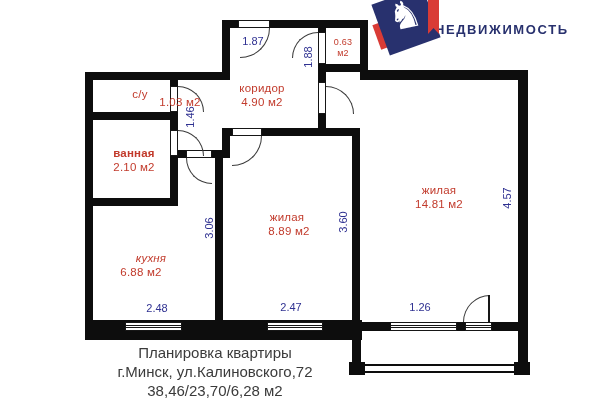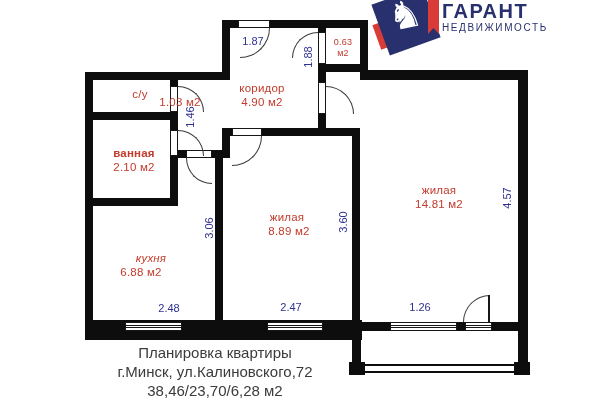--- a/index.html
+++ b/index.html
@@ -24,21 +24,21 @@
   .logo .sq{position:absolute;left:4px;top:-6px;width:54px;height:54px;background:#28316e;
             transform:rotate(-20deg);z-index:2;}
   .logo .tri{position:absolute;left:1px;top:20px;width:26px;height:26px;background:#d93b36;
              transform:rotate(-20deg);z-index:1;}
   .logo .kn{position:absolute;left:13px;top:-4px;font-size:38px;color:#ffffff;z-index:3;
             transform:rotate(-12deg);line-height:1;}
   .logo .ribbon{position:absolute;left:53px;top:0;width:11px;height:34px;background:#d93b36;z-index:3;
             clip-path:polygon(0 0,100% 0,100% 100%,50% 82%,0 100%);}
   .logo .t1{position:absolute;left:67px;top:0;font-size:20px;font-weight:bold;color:#28316e;
             letter-spacing:1.5px;white-space:nowrap;}
-  .logo .t2{position:absolute;left:67px;top:22px;font-size:10px;font-weight:400;color:#28316e;
+  .logo .t2{position:absolute;left:60px;top:22px;font-size:13px;font-weight:700;color:#28316e;
             letter-spacing:1.6px;white-space:nowrap;}
 </style>
 </head>
 <body>
 
 <div id="canvas">
 
   <div class="w" style="left:222px;top:20px;width:16px;height:8px;"></div>
   <div class="w" style="left:270px;top:20px;width:98px;height:8px;"></div>
   <div class="df" style="left:238px;top:20px;width:32px;height:8px;"></div>
@@ -124,32 +124,31 @@
   <div class="rl" style="left:278px;top:231px;margin-left:11px;">8.89 м2</div>
   <div class="rl" style="left:439px;top:190px;">жилая</div>
   <div class="rl" style="left:439px;top:204px;">14.81 м2</div>
   <div class="rl small" style="left:343px;top:42px;">0.63</div>
   <div class="rl small" style="left:343px;top:53px;">м2</div>
 
   <div class="dim" style="left:253px;top:41px;">1.87</div>
   <div class="dim v" style="left:308px;top:57px;">1.88</div>
   <div class="dim v" style="left:190px;top:117px;">1.46</div>
   <div class="dim v" style="left:209px;top:228px;">3.06</div>
-  <div class="dim" style="left:157px;top:308px;margin-left:12px;">2.48</div>
+  <div class="dim" style="left:157px;top:308px;">2.48</div>
   <div class="dim" style="left:291px;top:307px;">2.47</div>
   <div class="dim v" style="left:343px;top:222px;">3.60</div>
   <div class="dim" style="left:420px;top:307px;">1.26</div>
   <div class="dim v" style="left:507px;top:198px;">4.57</div>
 
   <div class="logo">
     <div class="tri"></div>
     <div class="sq"></div>
     <div class="kn">♞</div>
     <div class="ribbon"></div>
-    <div class="t1">ГАРАНТ</div>
     <div class="t2">НЕДВИЖИМОСТЬ</div>
   </div>
 
   <div class="caption">
     <div>Планировка квартиры</div>
     <div>г.Минск, ул.Калиновского,72</div>
     <div>38,46/23,70/6,28 м2</div>
   </div>
 
 </div>

